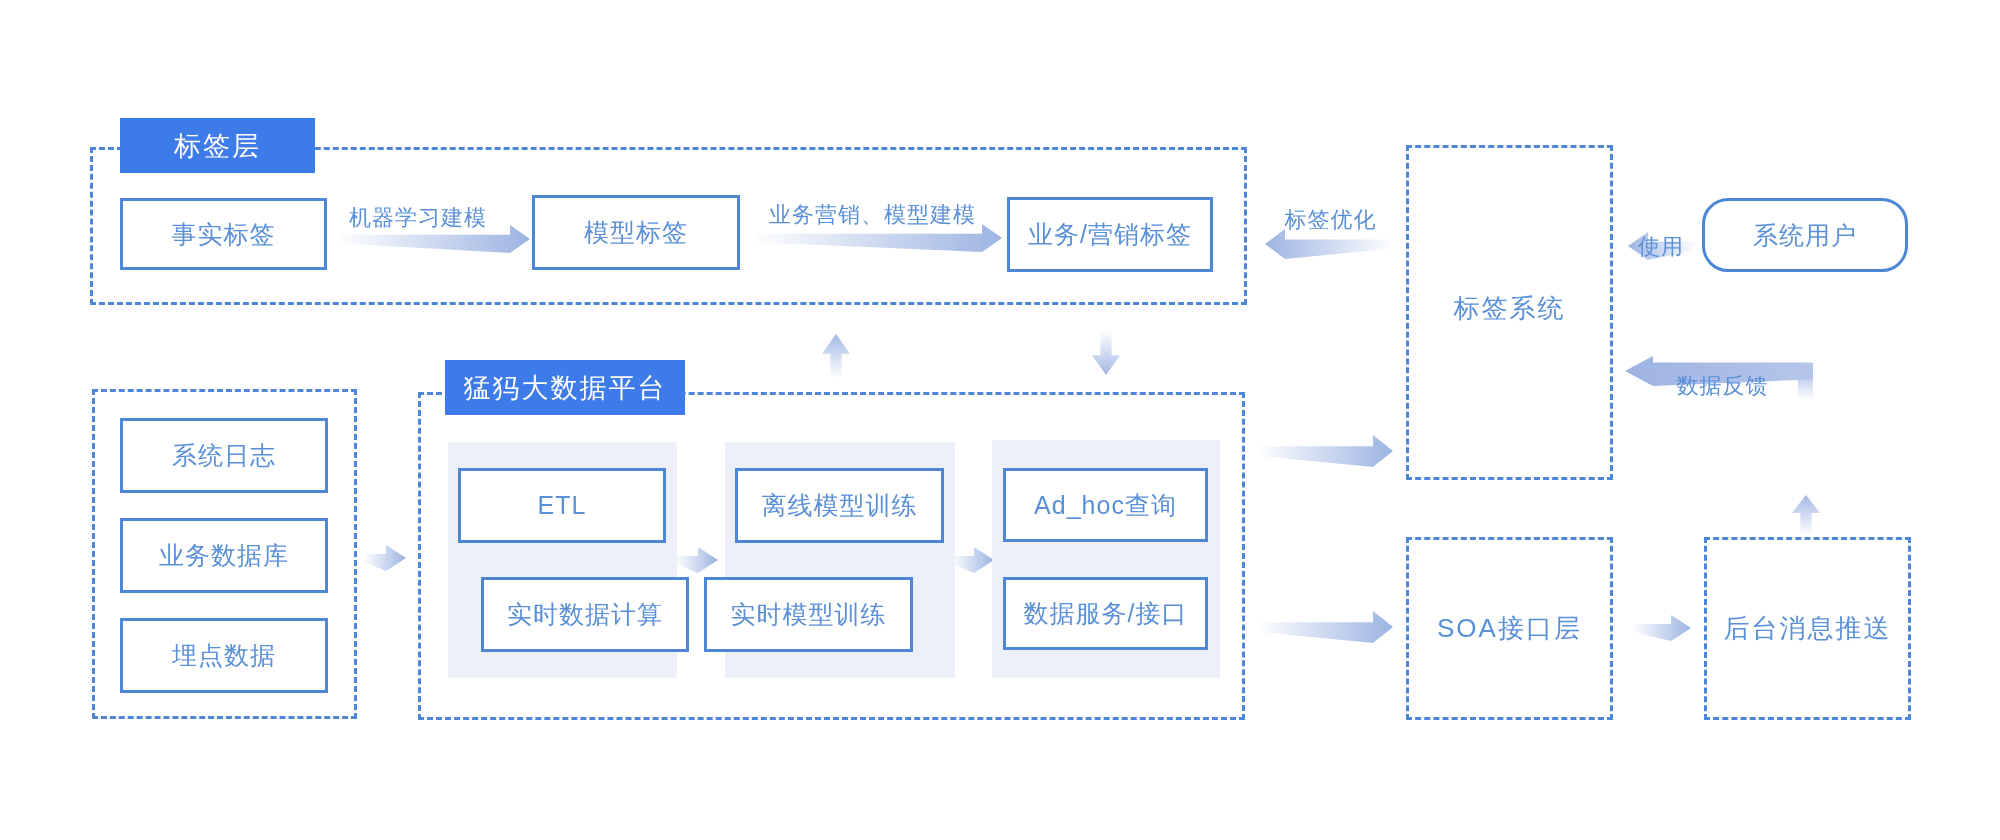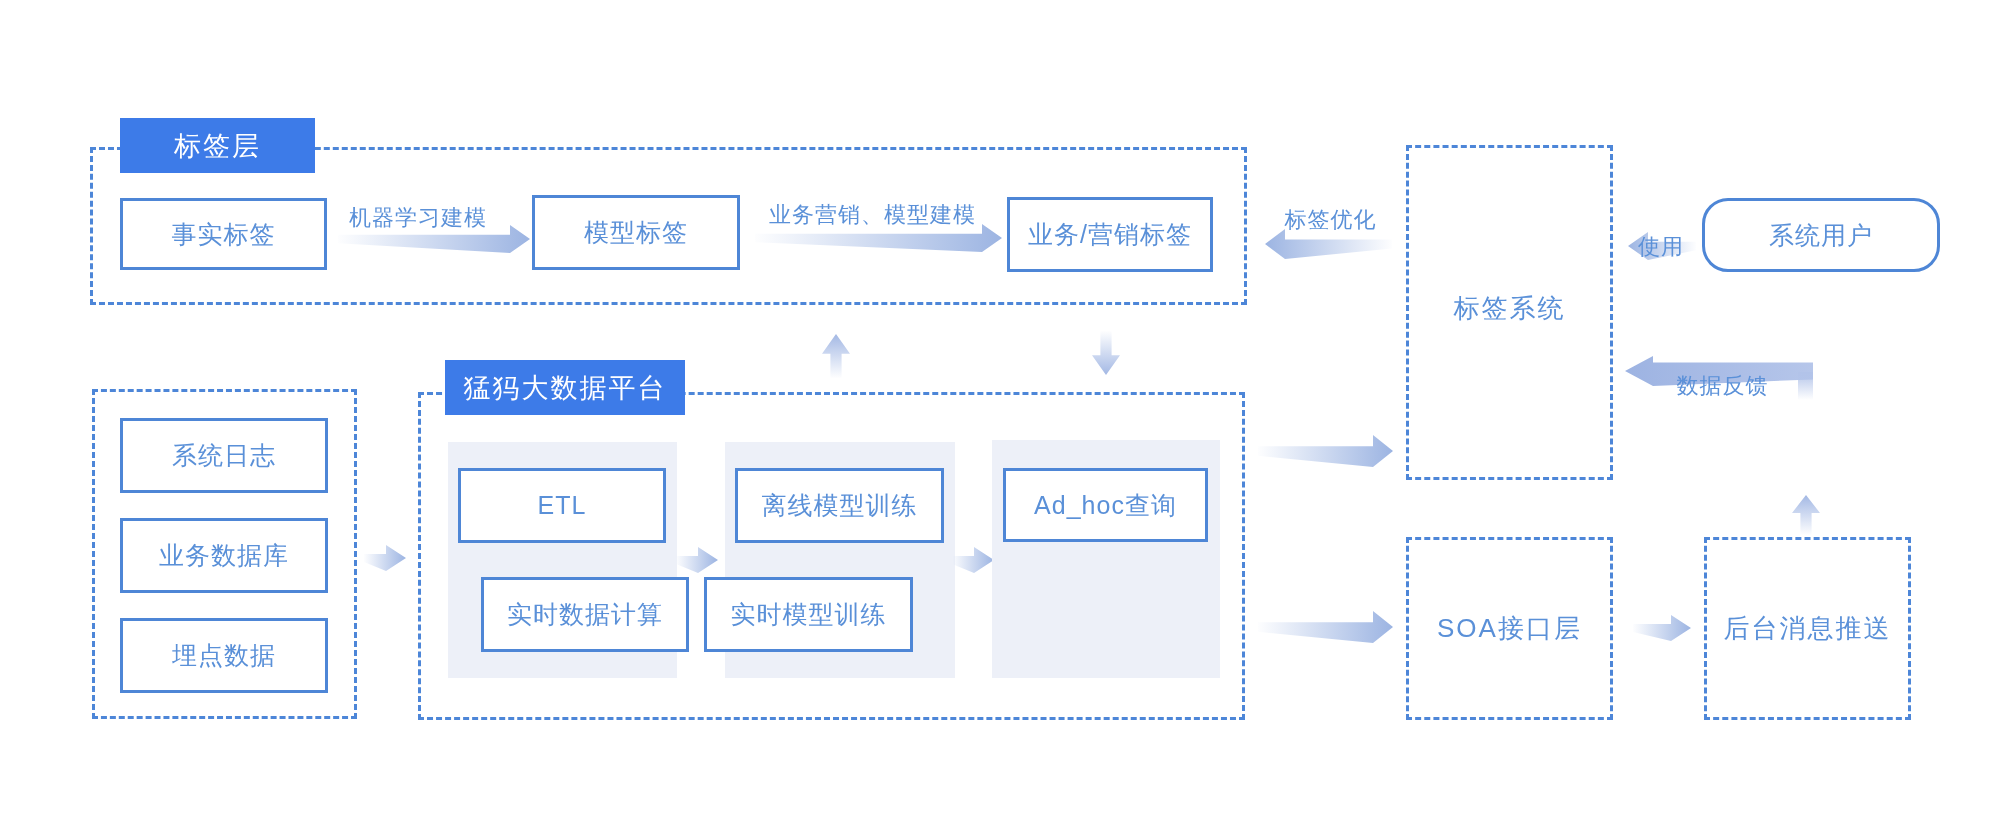--- a/index.html
+++ b/index.html
@@ -83,34 +83,35 @@
   <div class="arrow ar" style="left:676px; top:547px; width:42px; height:26px;"></div>
 
   <div class="panel" style="left:725px; top:442px; width:230px; height:236px;"></div>
   <div class="node" style="left:735px; top:468px; width:209px; height:75px;">离线模型训练</div>
   <div class="node" style="left:704px; top:577px; width:209px; height:75px;">实时模型训练</div>
 
   <div class="arrow ar" style="left:952px; top:547px; width:42px; height:26px;"></div>
 
   <div class="panel" style="left:992px; top:440px; width:228px; height:238px;"></div>
   <div class="node" style="left:1003px; top:468px; width:205px; height:74px;">Ad_hoc查询</div>
+  <div class="node" style="left:1003px; top:577px; width:205px; height:73px;">数据服务/接口</div>
 
   <div class="arrow ar" style="left:1258px; top:435px; width:135px; height:32px;"></div>
   <div class="arrow ar" style="left:1258px; top:611px; width:135px; height:32px;"></div>
 
   <div class="alabel" style="left:1268px; top:205px; width:125px;">标签优化</div>
   <div class="arrow al" style="left:1265px; top:229px; width:127px; height:30px;"></div>
 
   <div class="dashed" style="left:1406px; top:145px; width:207px; height:335px;"></div>
   <div class="biglabel" style="left:1406px; top:288px; width:207px; height:40px;">标签系统</div>
 
   <div class="alabel" style="left:1628px; top:206px; width:66px;margin-top:26px;">使用</div>
   <div class="arrow al" style="left:1628px; top:232px; width:68px; height:28px;"></div>
 
-  <div class="node rnode" style="left:1702px; top:198px; width:238px; height:74px;">系统用户</div>
+  <div class="node rnode" style="left:1702px; top:198px; width:206px; height:74px;">系统用户</div>
 
   <div class="alabel" style="left:1660px; top:328px; width:125px;margin-top:43px;">数据反馈</div>
   <div class="arrow feedback-h" style="left:1625px; top:356px; width:188px; height:30px;"></div>
   <div class="feedback-v" style="left:1798px; top:372px; width:15px; height:28px;"></div>
 
 
   <div class="dashed" style="left:1406px; top:537px; width:207px; height:183px;"></div>
   <div class="biglabel" style="left:1406px; top:608px; width:207px; height:40px;">SOA接口层</div>
 
   <div class="arrow ar" style="left:1633px; top:615px; width:58px; height:26px;"></div>

